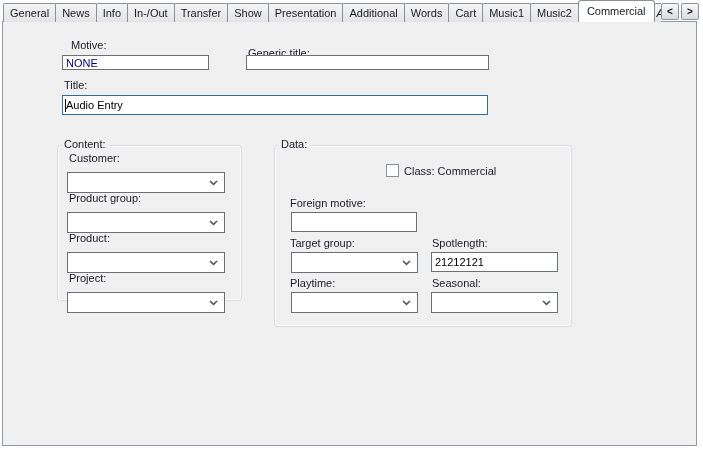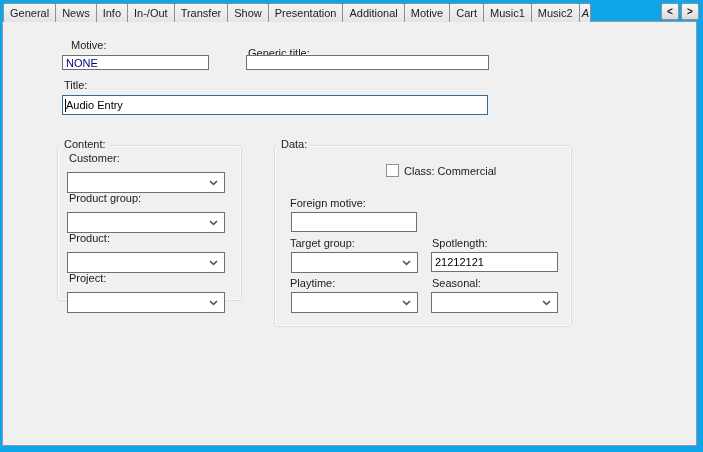--- a/index.html
+++ b/index.html
@@ -1,19 +1,19 @@
 <!DOCTYPE html>
 <html><head>
 <meta charset="utf-8">
 <style>
   * { margin:0; padding:0; box-sizing:border-box; }
   html,body { background:#e8e8e8; }
   .screen {
     position:relative; width:703px; height:452px;
-    background:#0ea5e9;
+    background:#ffffff;
     font-family:"Liberation Sans", sans-serif;
     font-size:11px; color:#1a1a24; overflow:hidden;
   }
   
   .tabpage {
     position:absolute; left:2px; top:21px; width:695px; height:425px;
     background:#f0f0f0; border:1px solid #949aa5;
   }
   
   .tabstrip {
@@ -90,24 +90,25 @@
 
   <div class="tabstrip">
     <div class="tab">General</div>
     <div class="tab">News</div>
     <div class="tab">Info</div>
     <div class="tab">In-/Out</div>
     <div class="tab">Transfer</div>
     <div class="tab">Show</div>
     <div class="tab">Presentation</div>
     <div class="tab">Additional</div>
-    <div class="tab">Motive</div>
+    <div class="tab">Words</div>
     <div class="tab">Cart</div>
     <div class="tab">Music1</div>
     <div class="tab">Music2</div>
+    <div class="tab active">Commercial</div>
     <div class="tab partial">A</div>
   </div>
 
   <div class="tab-scroll">
     <div class="tab-scroll-btn">&lt;</div>
     <div class="tab-scroll-btn">&gt;</div>
   </div>
 
   <div class="lbl" style="left:64px;top:39px;padding-left:7px;">Motive:</div>
   <input class="txt navy" style="left: 62px; top: 55px; width: 147px;" value="NONE">

